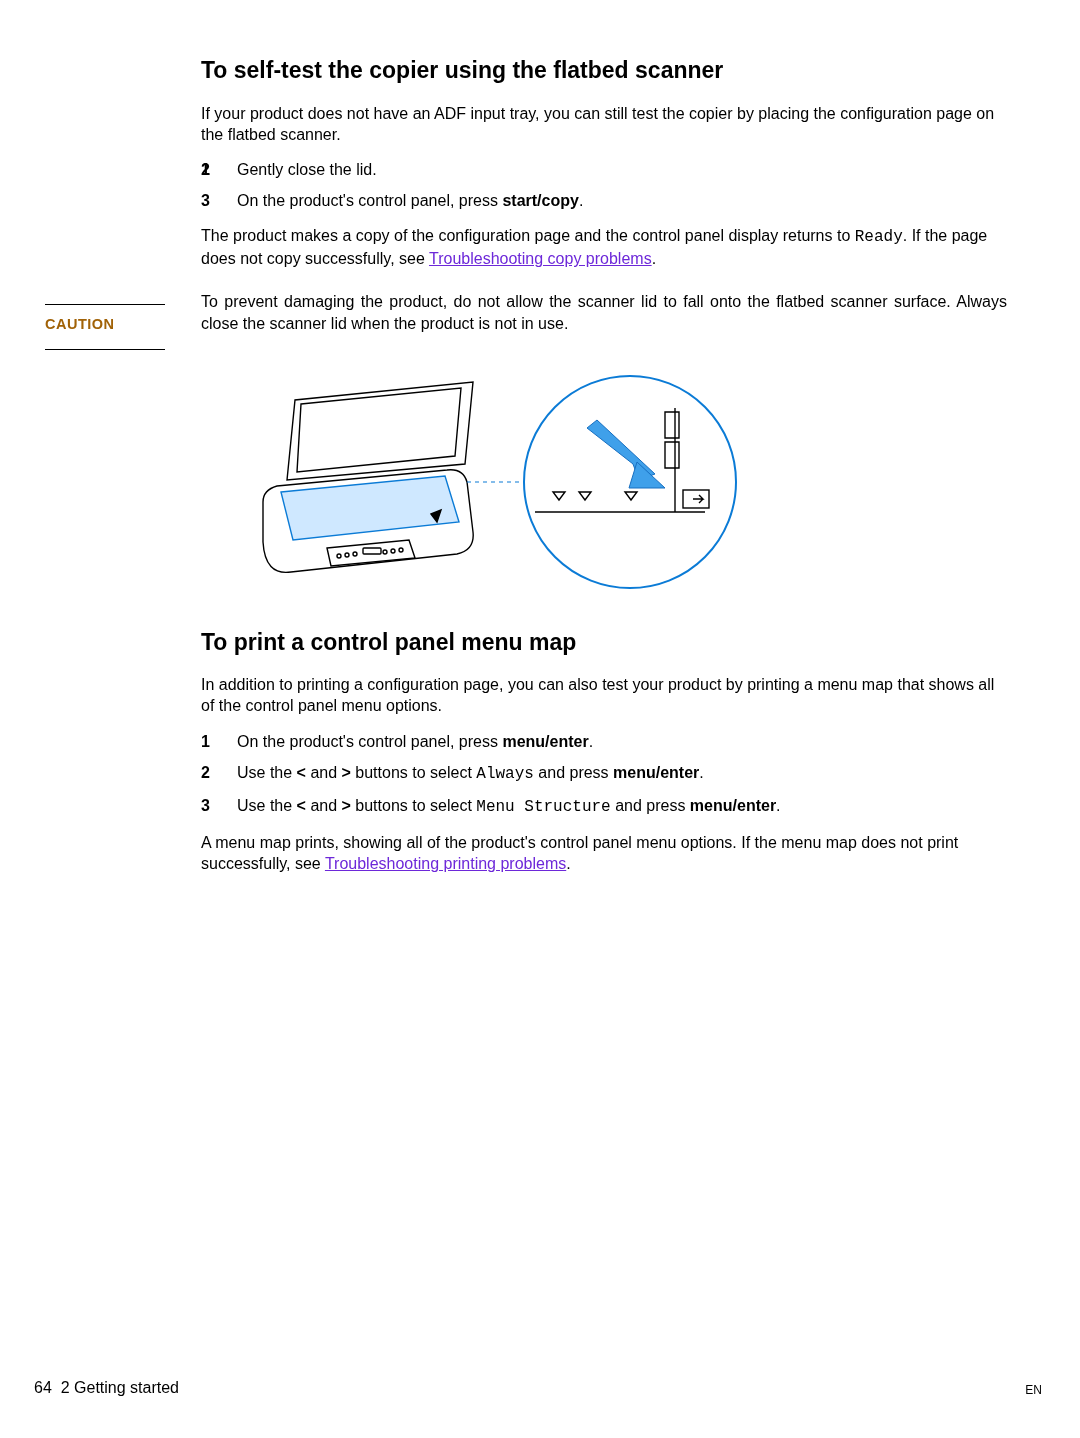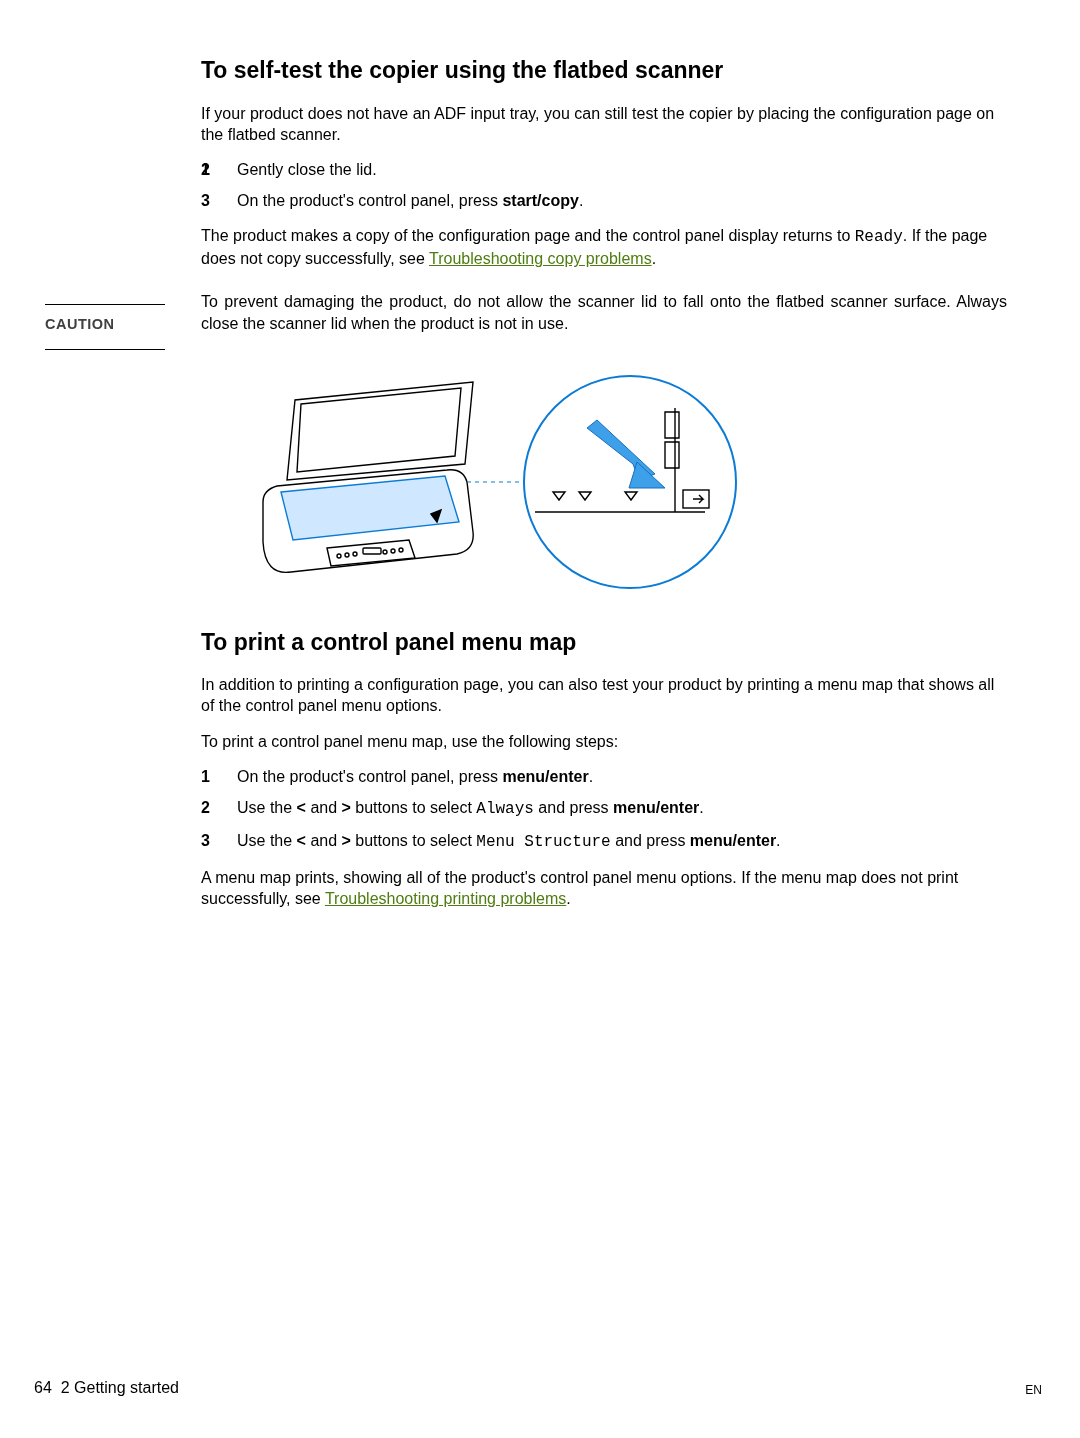--- a/index.html
+++ b/index.html
@@ -52,27 +52,27 @@
     position: absolute;
     left: 0;
     top: 0;
     font-weight: bold;
   }
   .mono {
     font-family: Liberation Mono, monospace;
     font-size: 16px;
   }
   a.xref {
-    color: #4d7c0f;
+    color: #6d28d9;
   }
   .caution-label {
     position: absolute;
     left: 45px;
     width: 120px;
-    color: #404040;
+    color: #a16207;
     font-weight: bold;
     font-size: 14.5px;
     letter-spacing: 0.5px;
   }
   .caution-rule {
     position: absolute;
     left: 45px;
     width: 120px;
     height: 0;
     border-top: 1.5px solid #000;
@@ -185,21 +185,20 @@
             <path d="M402 90 L430 116 L394 116 Z" fill="#3fa0ea" stroke="#176fc1" stroke-width="1"></path>
           </g>
         </g>
       </svg>
     </div>
 
     <h2 class="section">To print a control panel menu map</h2>
 
     <p class="body">In addition to printing a configuration page, you can also test your product by printing a menu map that shows all of the control panel menu options.</p>
 
-    <p class="body">To print a control panel menu map, use the following steps:</p>
 
     <ol class="steps">
       <li>
         <span class="num">1</span>
         <span><span>On the product's control panel, press </span><strong>menu/enter</strong><span>.</span></span>
       </li>
       <li>
         <span class="num">2</span>
         <span><span>Use the </span><strong>&lt;</strong><span> and </span><strong>&gt;</strong><span> buttons to select </span><span class="mono">Always</span><span> and press </span><strong>menu/enter</strong><span>.</span></span>
       </li>

